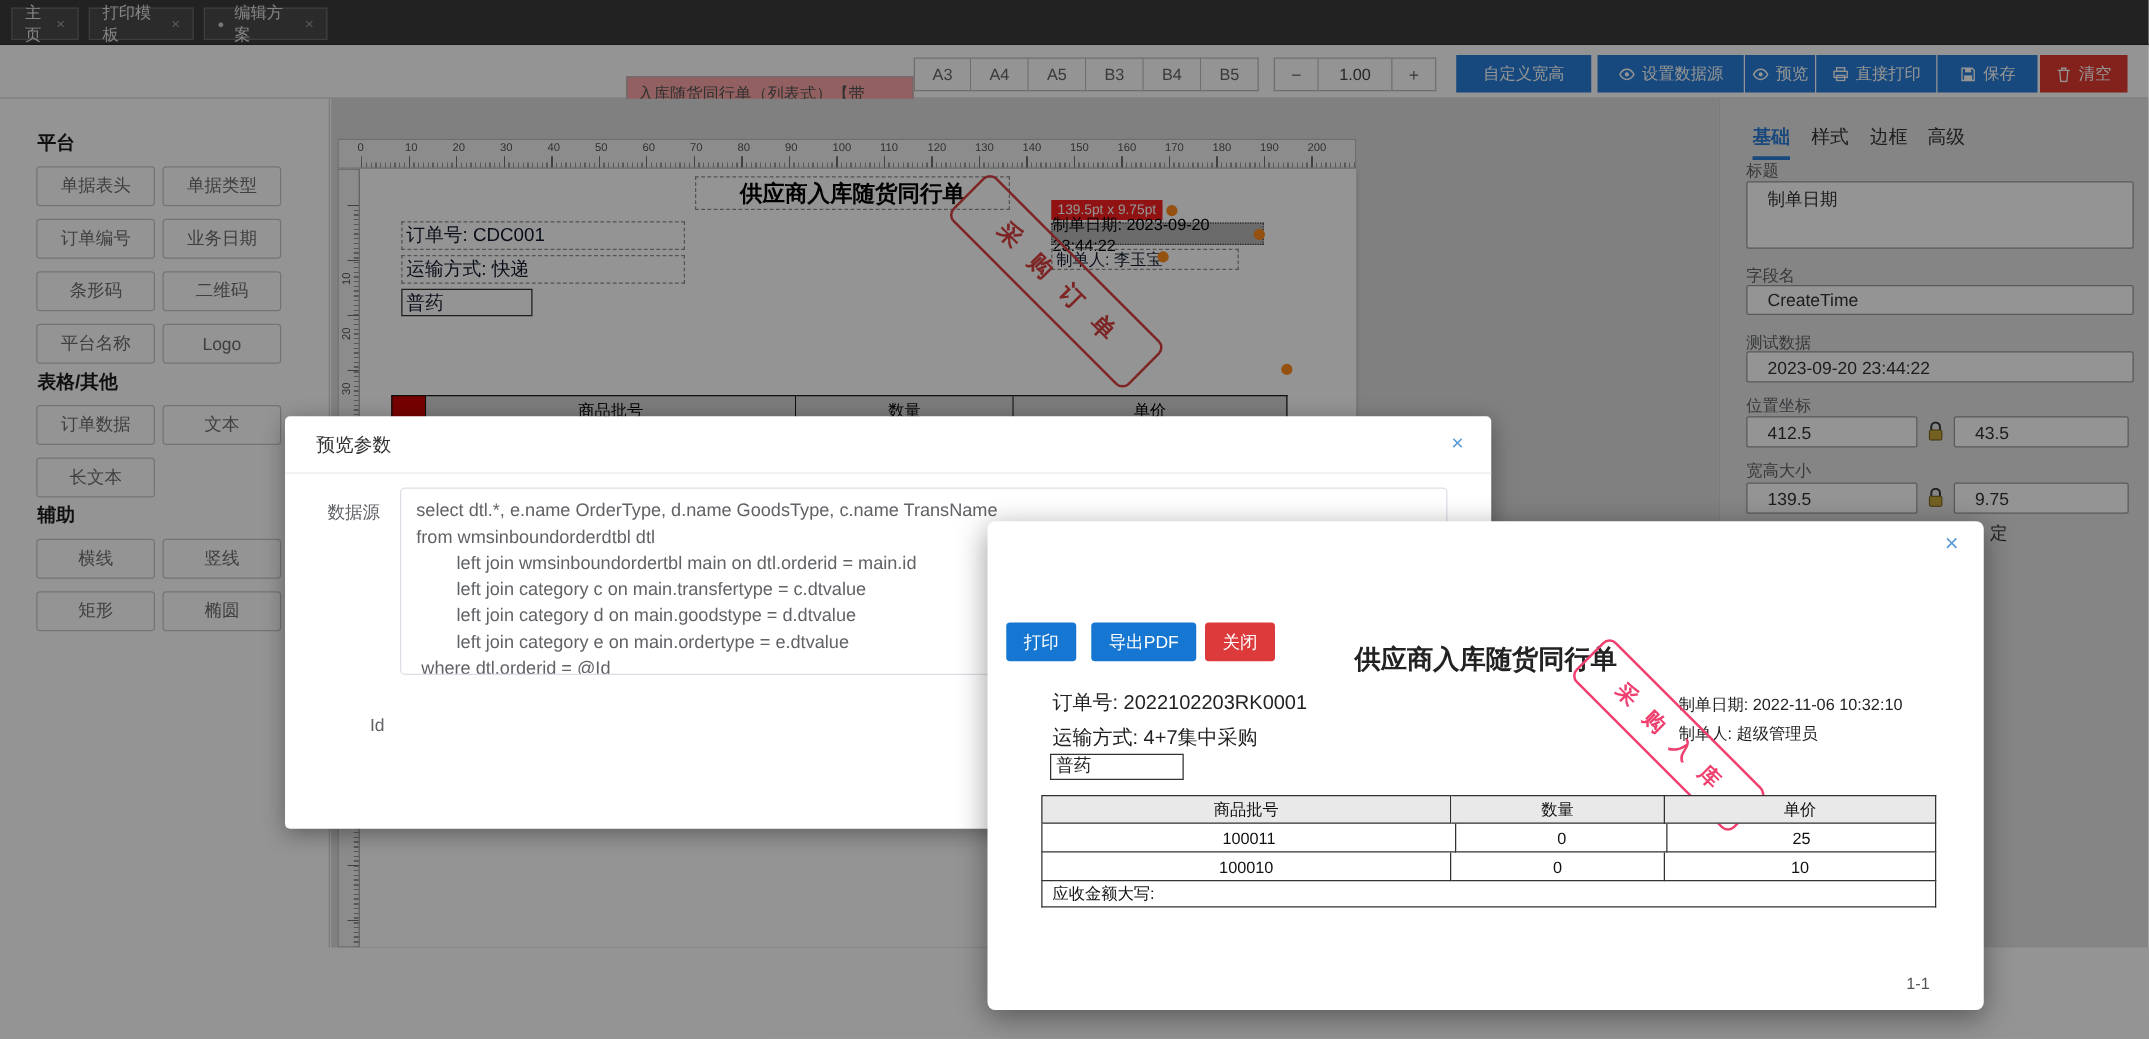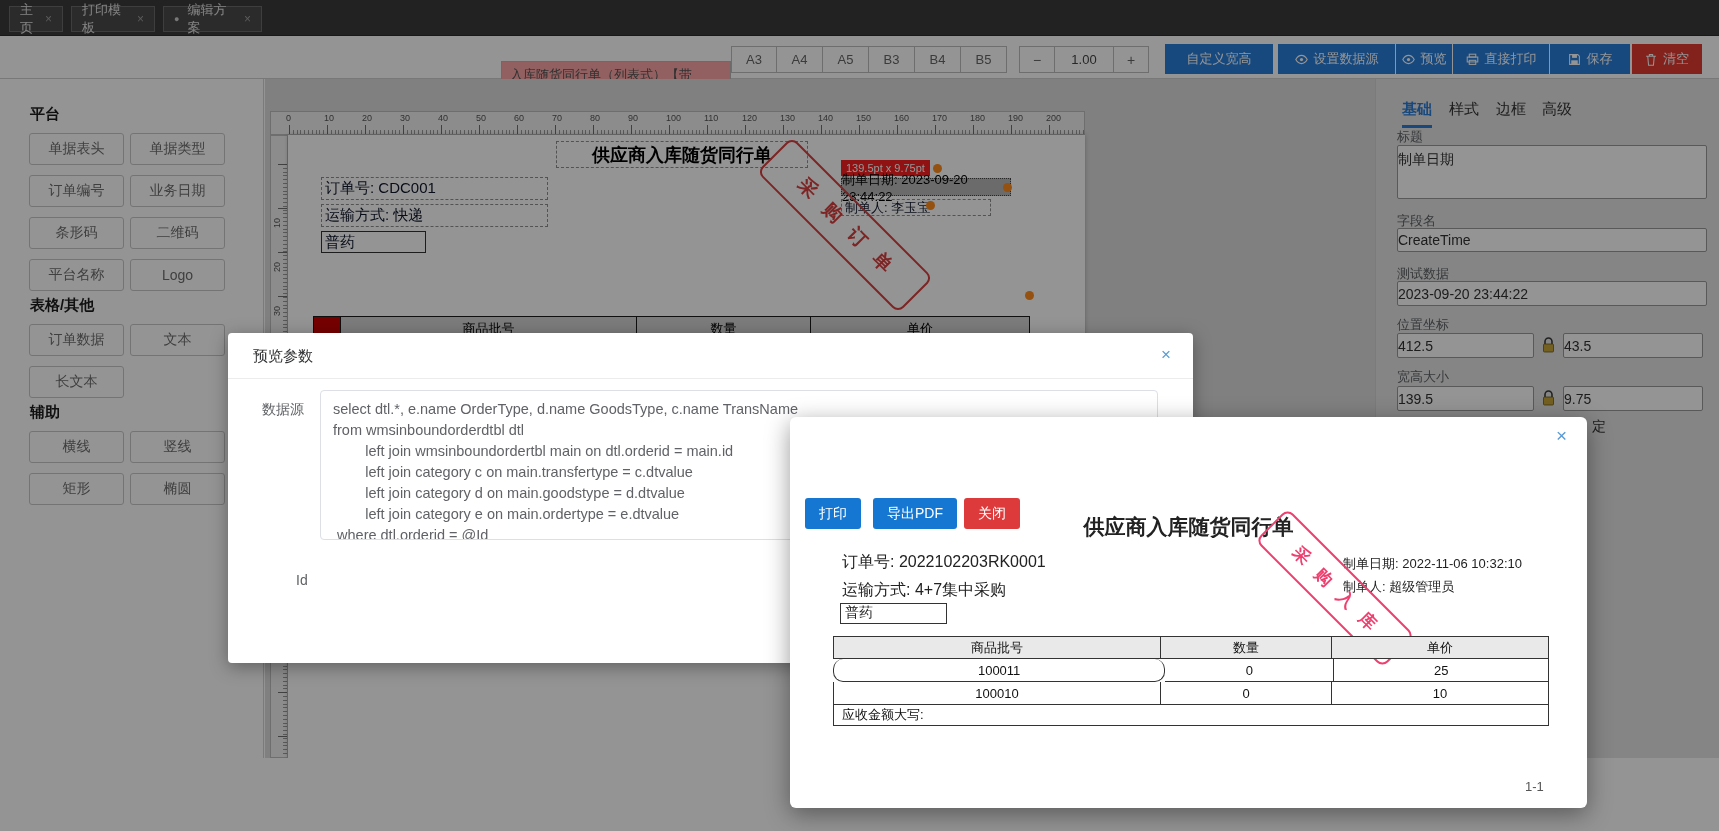--- a/index.html
+++ b/index.html
@@ -67,21 +67,21 @@
   .ctable .red { background:#cc0000; }
   .ctable .row2 .cell { border-top:none; }
   .ctable .foot { border-top:none; justify-content:flex-start; padding-left:8px; }
 
   
   .panel { position:absolute; left:1375px; top:79px; width:344px; height:679px; background:#e5e5e5; border-left:1px solid #d5d5d5; }
   .ptab { position:absolute; top:21px; font-size:15px; color:#333; cursor:pointer; }
   .ptab.active { color:#2b7cd8; font-weight:bold; border-bottom:3px solid #2b7cd8; padding-bottom:6px; }
   .plabel { position:absolute; font-size:13px; color:#5f6266; }
   .pinput { position:absolute; border:1px solid #9a9a9a; border-radius:2px; background:#fff; font-size:14px; color:#333;
-            padding:0 0; font-family:"Liberation Sans",sans-serif; }
+            padding:0 16px; font-family:"Liberation Sans",sans-serif; }
   textarea.pinput { resize:none; padding-top:5px; }
   .lock { position:absolute; width:15px; height:16px; }
 
   
   .dim { position:absolute; inset:0; background:rgba(0,0,0,0.42); z-index:40; }
 
   
   .modal1 { position:absolute; left:228px; top:333px; width:965px; height:330px; background:#fff; border-radius:4px;
             box-shadow:0 4px 18px rgba(0,0,0,.35); z-index:50; }
   .m1-head { position:absolute; left:0; top:0; width:100%; height:46px; border-bottom:1px solid #ececec; }
@@ -338,21 +338,21 @@
     <div class="pv-box">普药</div>
     <div class="pv-stamp">采购入库</div>
 
     <div class="pv-table">
       <div class="row">
         <div class="cell hdr first" style="width:328px;">商品批号</div>
         <div class="cell hdr" style="width:171px;">数量</div>
         <div class="cell hdr" style="width:217px;">单价</div>
       </div>
       <div class="row">
-        <div class="cell first" style="width:336px;border-radius:10px;">100011</div>
+        <div class="cell first" style="width:336px;">100011</div>
         <div class="cell" style="width:171px;">0</div>
         <div class="cell" style="width:217px;">25</div>
       </div>
       <div class="row">
         <div class="cell first" style="width:328px;">100010</div>
         <div class="cell" style="width:171px;">0</div>
         <div class="cell" style="width:217px;">10</div>
       </div>
       <div class="row">
         <div class="cell first foot" style="width:716px; height:21px;">应收金额大写:</div>

